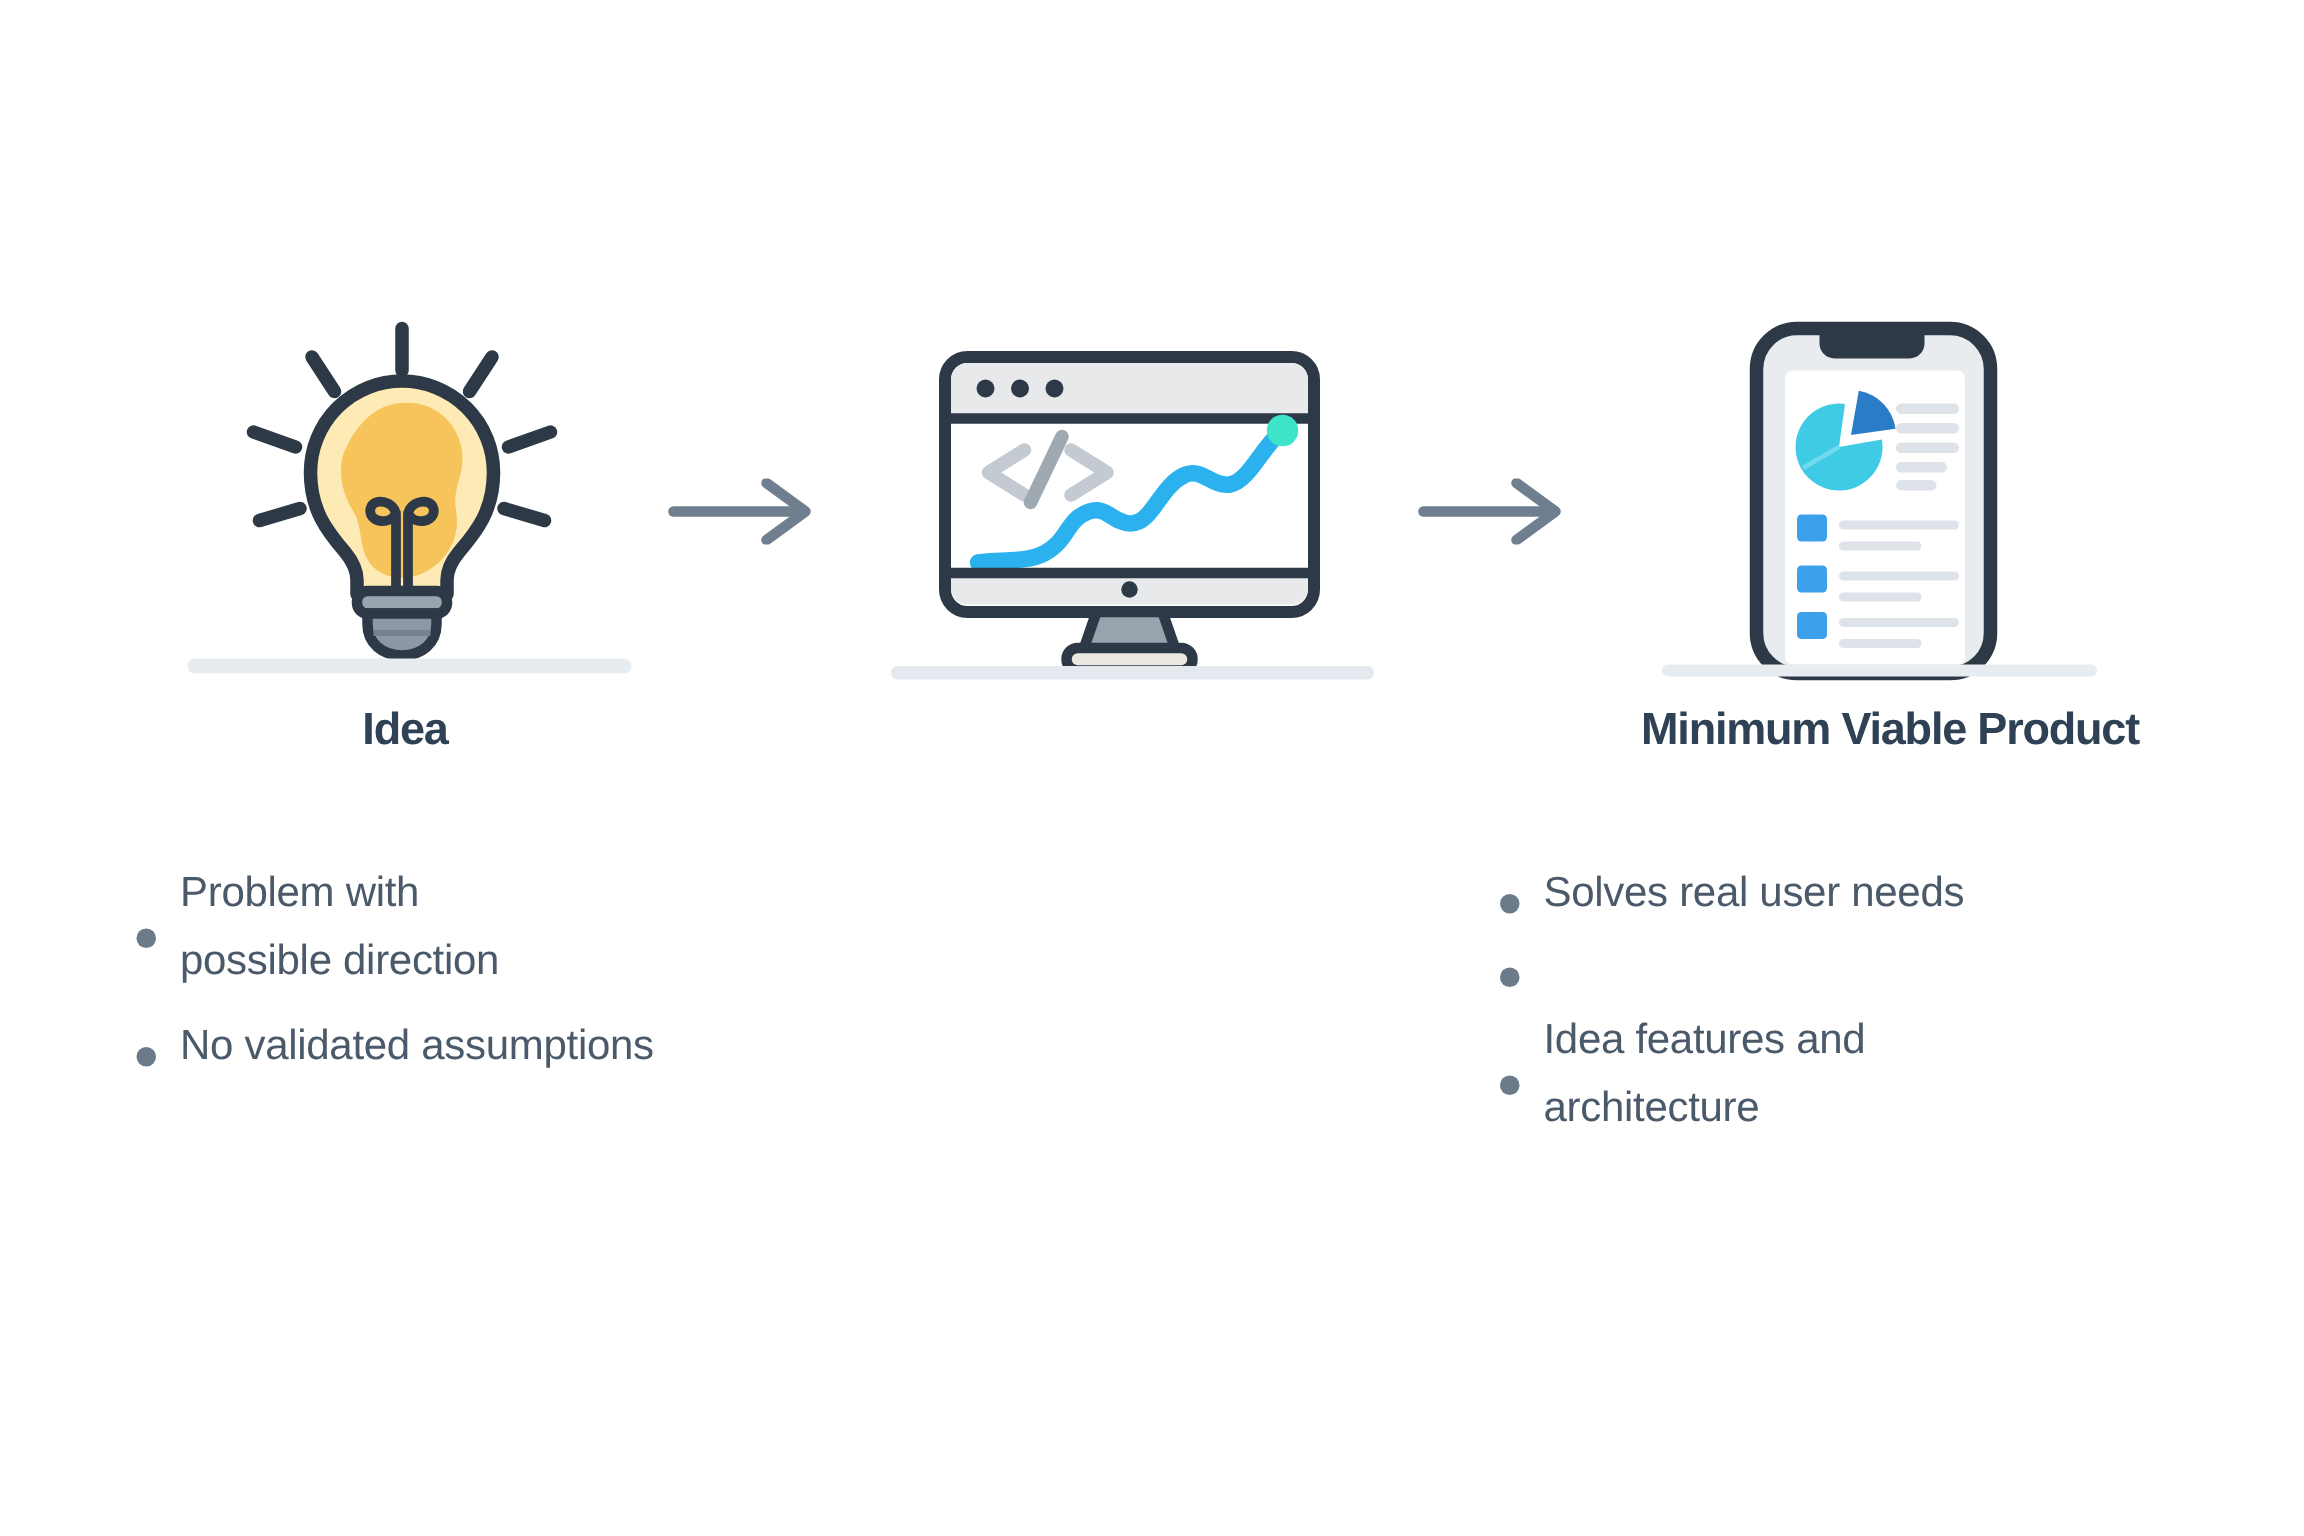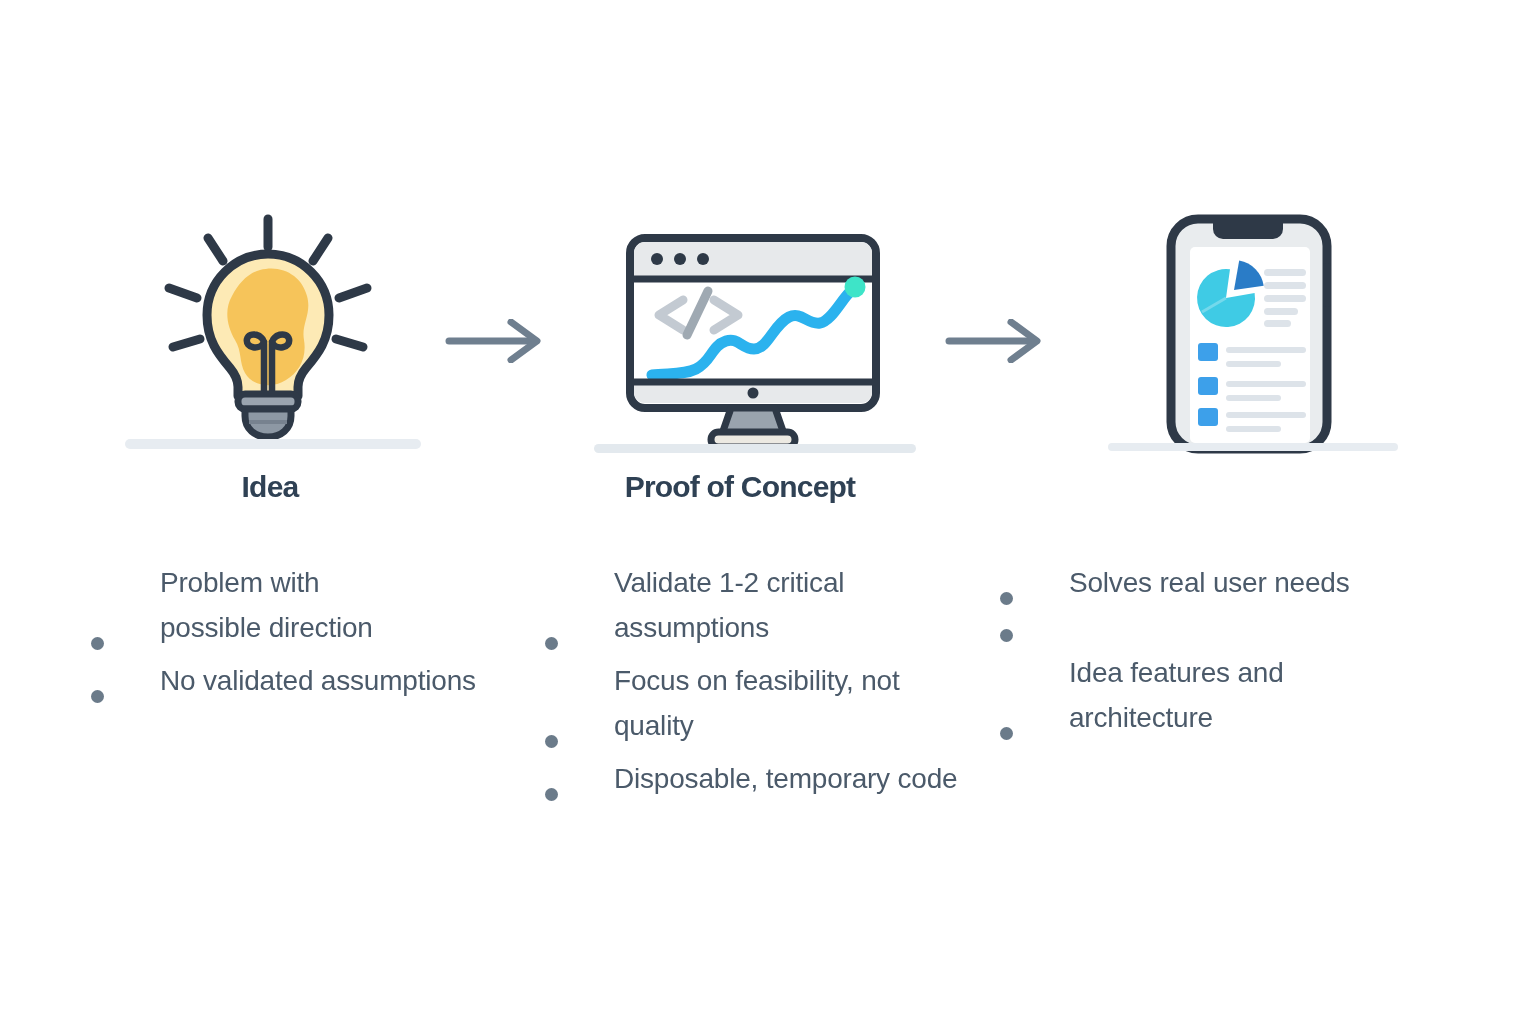--- a/index.html
+++ b/index.html
@@ -13,21 +13,21 @@
   }
   .stage-title{
     position:absolute;margin:0;top:470px;
     font-size:30px;font-weight:700;letter-spacing:-0.8px;
     color:#2f4154;text-align:center;line-height:1.1;white-space:nowrap;
   }
   .bullets{
     position:absolute;margin:0;padding:0;list-style:none;top:560px;
   }
   .bullets li{
-    display:flex;align-items:flex-end;margin:0 0 8px 0;gap:40px;
+    display:flex;align-items:center;margin:12px 0 8px 0;
   }
   .dot{
     flex:0 0 auto;width:13px;height:13px;border-radius:50%;
     background:#6b7b8a;margin:16px 16px 0 0;
   }
   .btext{
     font-size:28px;line-height:45px;color:#4b5a6a;letter-spacing:-0.2px;
     white-space:pre-line;
   }
   svg{display:block;}
@@ -122,50 +122,34 @@
     </g>
   </svg>
   <svg class="abs" style="left:945px;top:319px;" viewBox="0 0 100 44" width="100" height="44">
     <g fill="none" stroke="#6f7f8f" stroke-width="7" stroke-linecap="round" stroke-linejoin="round">
       <line x1="4" y1="22" x2="88" y2="22"></line>
       <polyline points="66,3 92,22 66,41"></polyline>
     </g>
   </svg>
 
   <h2 class="stage-title" style="left:95px;width:350px;">Idea</h2>
-  <h2 class="stage-title" style="left:540px;width:400px;">Proof of Concept</h2>
+  <h2 class="stage-title" style="left:1000px;width:520px;">Minimum Viable Product</h2>
 
   <ul class="bullets" style="left:91px;width:420px;">
     <li>
       <span class="dot"></span>
       <span class="btext">Problem with
 possible direction</span>
     </li>
     <li>
       <span class="dot"></span>
       <span class="btext">No validated assumptions</span>
     </li>
   </ul>
 
-  <ul class="bullets" style="left:545px;width:430px;">
-    <li>
-      <span class="dot"></span>
-      <span class="btext">Validate 1-2 critical
-assumptions</span>
-    </li>
-    <li>
-      <span class="dot"></span>
-      <span class="btext">Focus on feasibility, not
-quality</span>
-    </li>
-    <li>
-      <span class="dot"></span>
-      <span class="btext">Disposable, temporary code</span>
-    </li>
-  </ul>
 
   <ul class="bullets" style="left:1000px;width:440px;">
     <li>
       <span class="dot"></span>
       <span class="btext">Solves real user needs</span>
     </li>
     <li>
       <span class="dot"></span>
     </li>
     <li>

